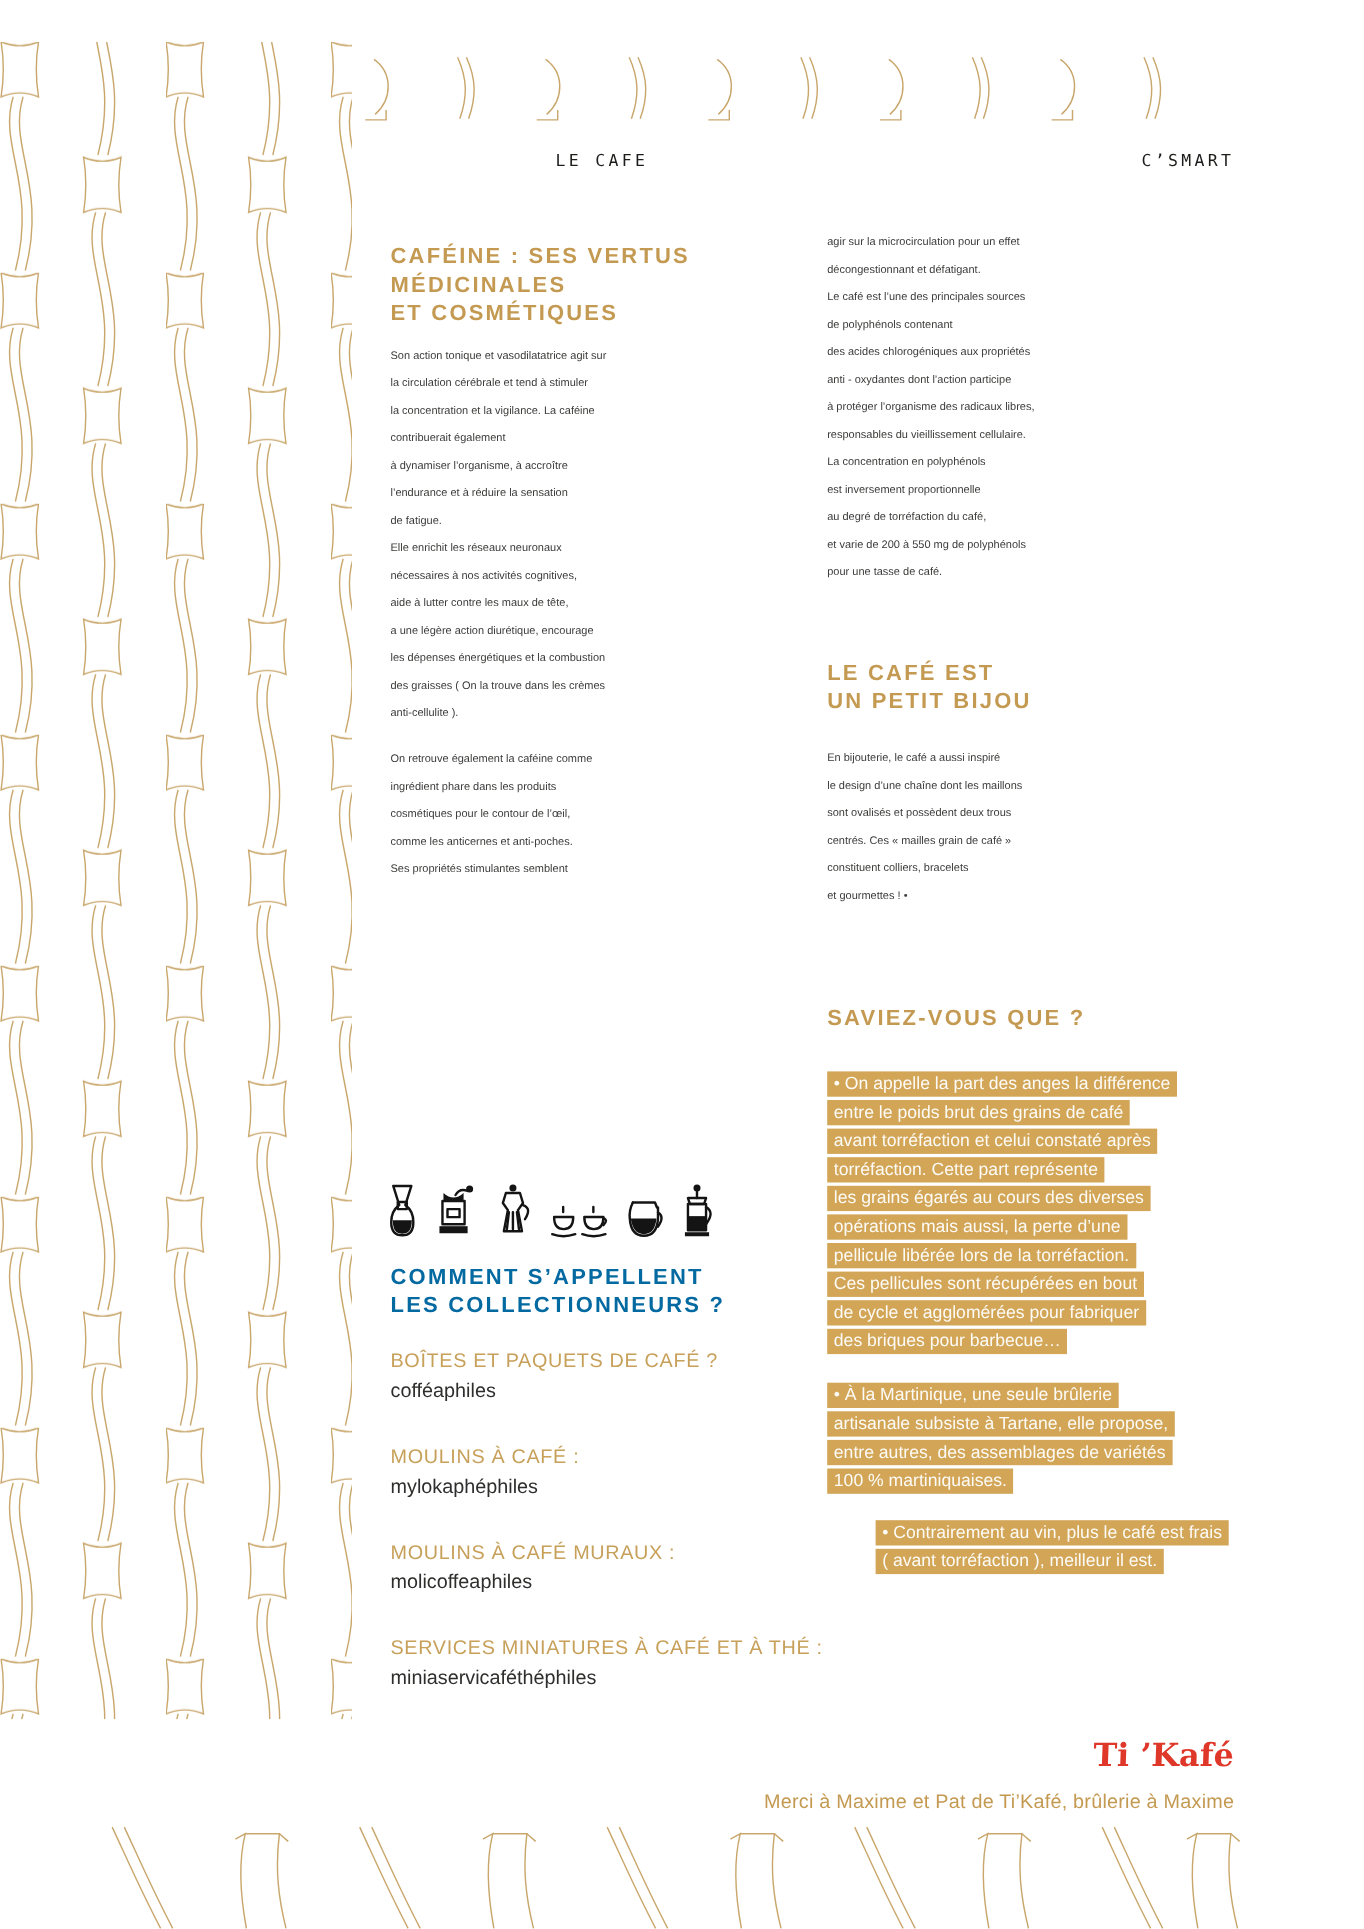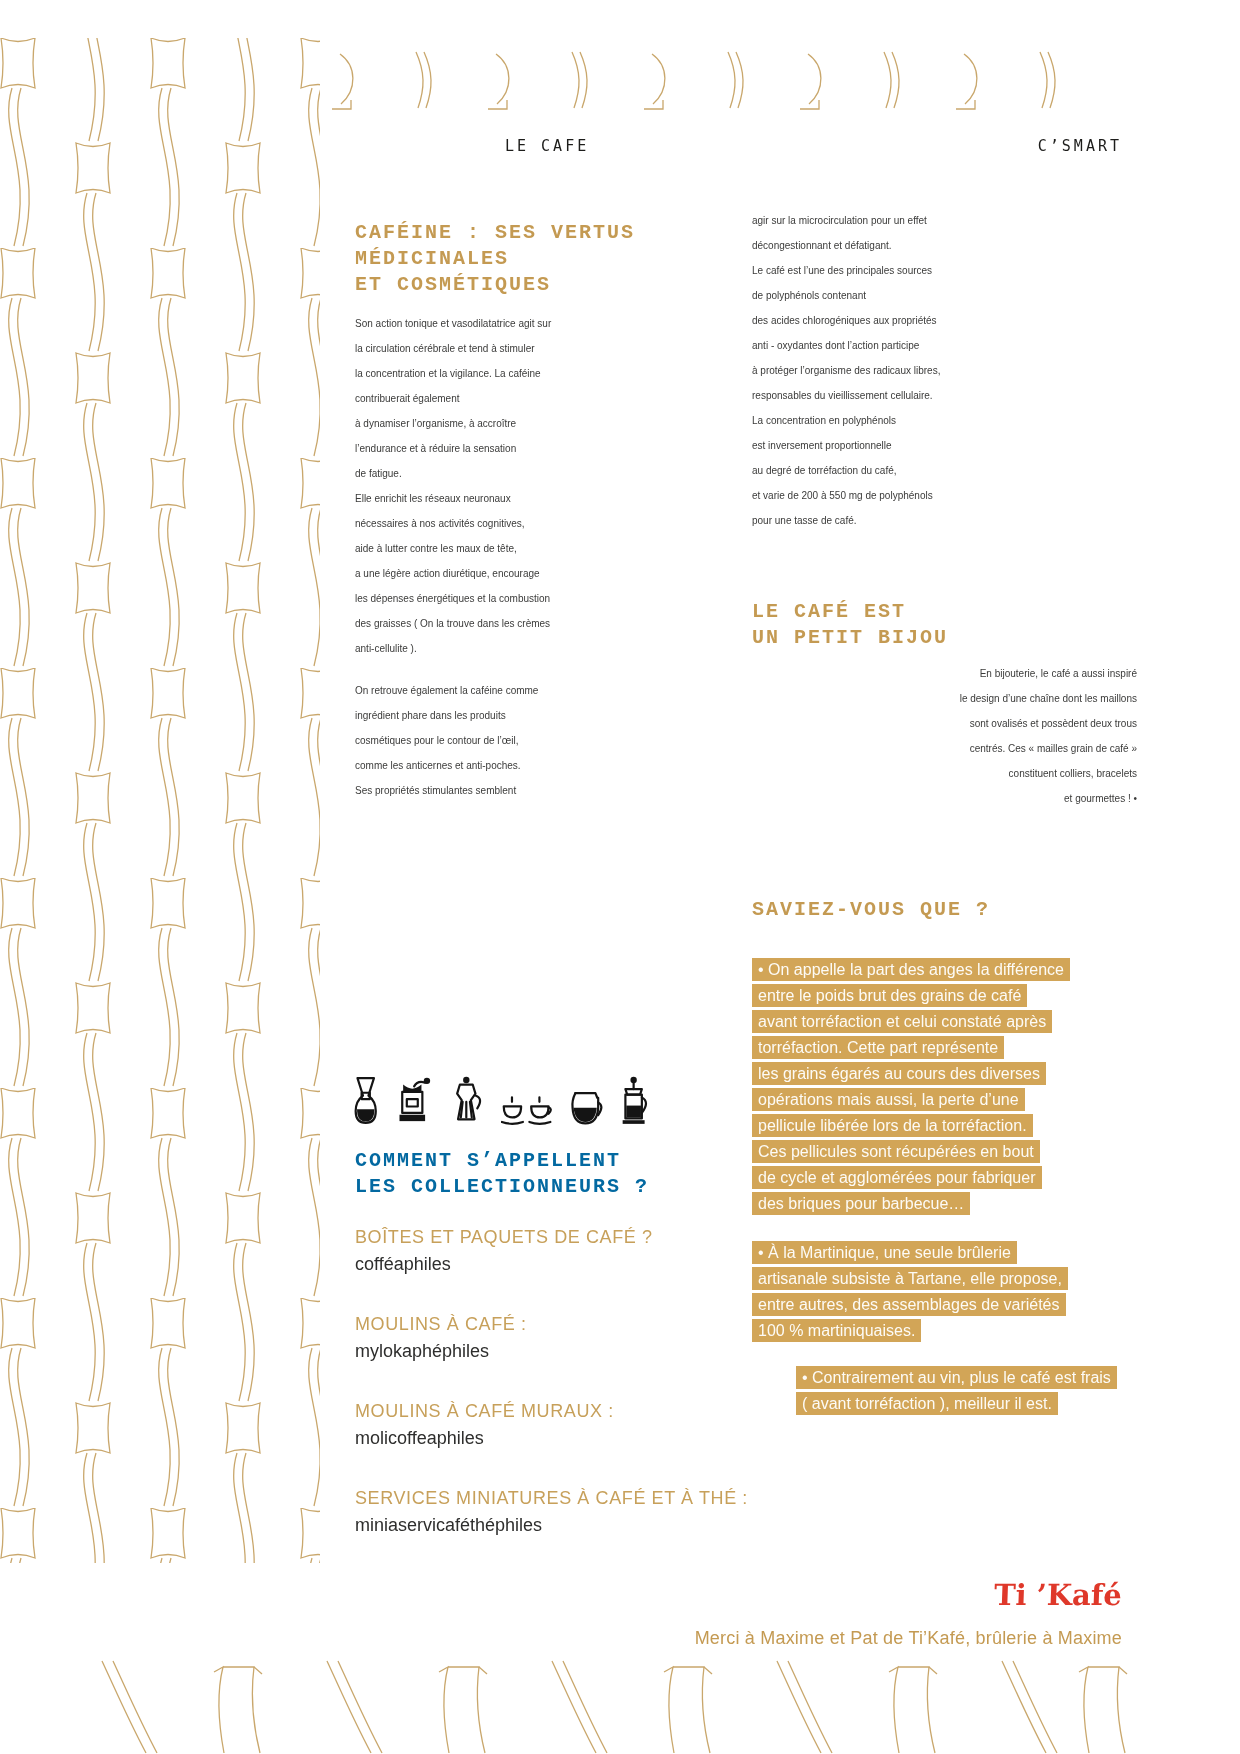--- a/index.html
+++ b/index.html
@@ -40,34 +40,33 @@
 
   .col{position:absolute;}
   .col-left{left:355px;top:220px;width:385px;}
   .col-right{left:752px;top:208px;width:385px;}
 
   h2.section{
     font-size:20px;line-height:26px;
     font-weight:bold;letter-spacing:2px;
     color:var(--gold);
     white-space:pre-line;
-    font-family:Liberation Mono, monospace;
   }
   h2.dark{color:#0369a1;}
   .body-text{
     font-size:10px;line-height:25px;
     white-space:pre-line;
     color:var(--body-text);
   }
   .col-left .p1{margin-top:13px;}
   .col-left .p2{margin-top:17px;}
 
   .col-right .p-top{margin-top:0;}
   .h-bijou{margin-top:66px;}
-  .p-bijou{margin-top:10px;text-align:right;}
+  .p-bijou{margin-top:26px;}
   .h-saviez{margin-top:86px;}
 
   .fact{font-size:16px;line-height:26px;}
   .fact-1{margin-top:34px;}
   .fact-2{margin-top:23px;}
   .fact-3{margin-top:21px;padding-left:44px;}
   .fact span{
     display:inline;
     white-space:pre-line;
     background:var(--highlight);

